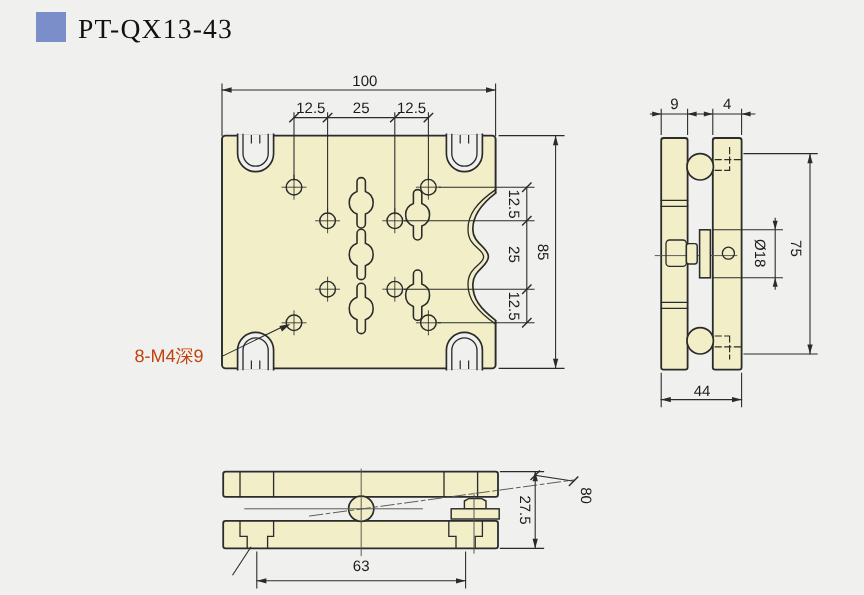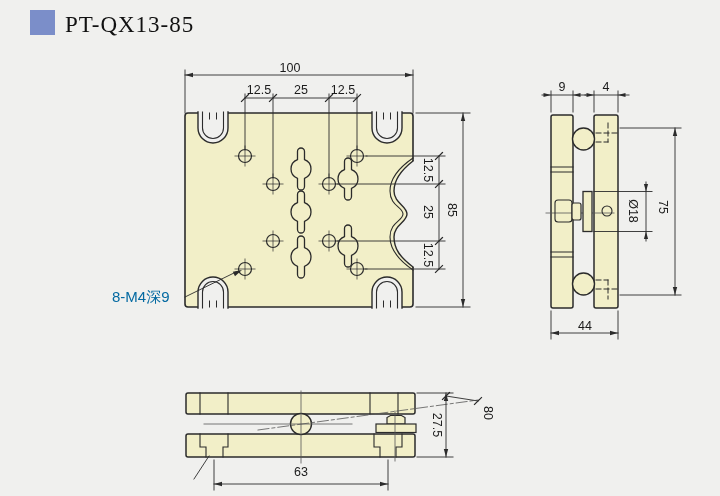--- a/index.html
+++ b/index.html
@@ -9,21 +9,21 @@
     --bg:#f0f0ee;
   }
   html,body{margin:0;padding:0;}
   body{background:var(--bg);font-family:"Liberation Sans",sans-serif;}
   .sheet{position:relative;width:720px;height:496px;background:var(--bg);overflow:hidden;}
   .sheet svg{position:absolute;left:0;top:0;}
   .title-square{position:absolute;left:30px;top:10px;width:25px;height:25px;background:var(--accent);}
   .title-text{position:absolute;left:65px;top:12px;font:23px "Liberation Serif",serif;color:#111;letter-spacing:1px;white-space:nowrap;}
   .dim{position:absolute;font:12.5px "Liberation Sans",sans-serif;color:#1b1b1b;transform:translate(-50%,-50%);white-space:nowrap;}
   .dim.rot{transform:translate(-50%,-50%) rotate(90deg);}
-  .note{position:absolute;font:15px "Liberation Sans",sans-serif;color:#0369a1;white-space:nowrap;}
+  .note{position:absolute;font:15px "Liberation Sans",sans-serif;color:#c2410c;white-space:nowrap;}
 </style>
 </head>
 <body>
 
 <div class="sheet">
 
   <svg width="720" height="496" viewBox="0 0 720 496">
     <g fill="none" stroke="#2b2b2b" stroke-width="1.4" stroke-linecap="square">
 
       <g>
@@ -203,23 +203,23 @@
             <path d="M442.5,399.5 L449.5,392.5 M474.5,404.5 L481.5,397.5"></path>
           </g>
 
           <path d="M194,479 L209,456"></path>
         </g>
       </g>
     </g>
   </svg>
 
   <div class="title-square"></div>
-  <div class="title-text">PT-QX13-85</div>
-
-  <span class="dim" style="left:290px;top:68px">100</span>
+  <div class="title-text">PT-QX13-43</div>
+
+  <span class="dim" style="left:304px;top:68px">100</span>
   <span class="dim" style="left:259px;top:90px">12.5</span>
   <span class="dim" style="left:301px;top:90px">25</span>
   <span class="dim" style="left:343px;top:90px">12.5</span>
   <span class="dim rot" style="left:428px;top:170px">12.5</span>
   <span class="dim rot" style="left:428px;top:212px">25</span>
   <span class="dim rot" style="left:428px;top:255px">12.5</span>
   <span class="dim rot" style="left:452px;top:210px">85</span>
   <span class="note" style="left:112px;top:288px">8-M4深9</span>
 
   <span class="dim" style="left:562px;top:87px">9</span>

